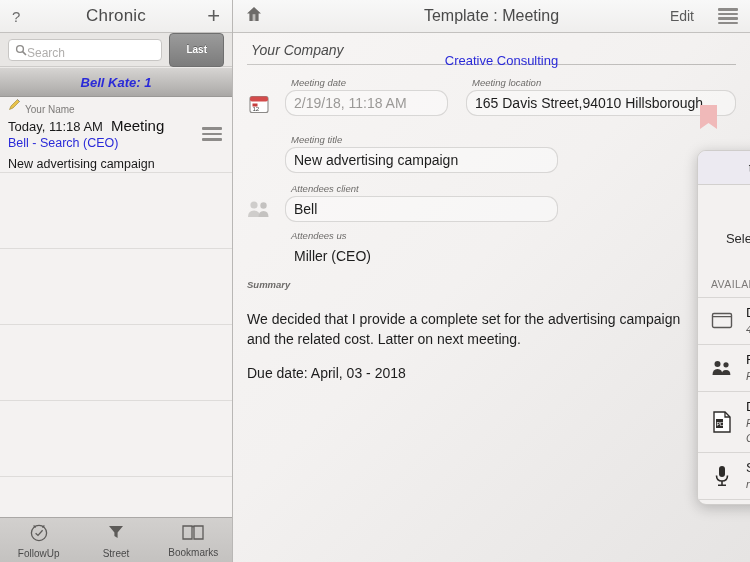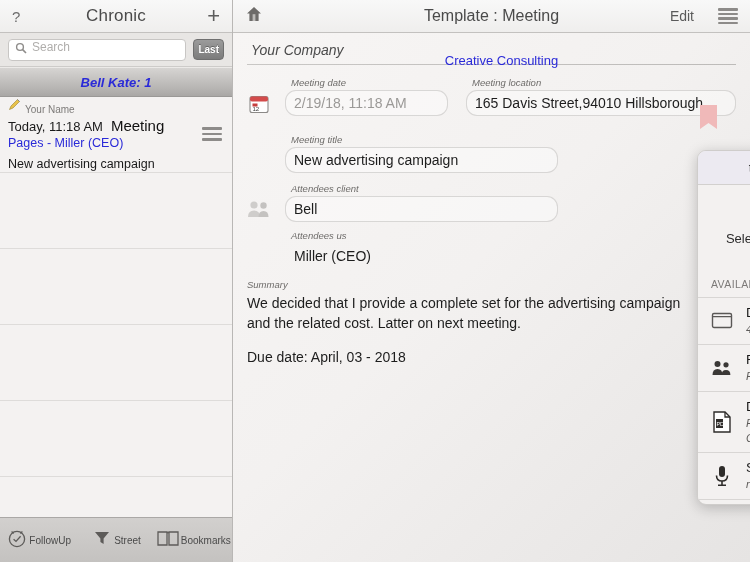--- a/index.html
+++ b/index.html
@@ -37,31 +37,31 @@
   .search-row {
     height: 34px; flex: 0 0 34px;
     background: #e8e6e4;
     display: flex; align-items: center; gap: 7px;
     padding: 0 8px;
     border-bottom: 1px solid #cdcbc9;
   }
   .search-box {
     flex: 1; height: 22px; background: #fff;
     border: 1px solid #c8c6c4; border-radius: 4px;
-    display: flex; align-items: flex-start; gap: 5px; padding: 0 6px;
+    display: flex; align-items: flex-end; padding: 0 6px;
   }
   .search-box svg { flex: 0 0 auto; }
   .search-input {
     border: 0; outline: 0; background: transparent;
     font-family: "Liberation Sans", sans-serif;
     font-size: 12px; color: #333; width: 100%;
   }
   .search-input::placeholder { color: #b0aeac; }
   .last-btn {
-    height: 21px; padding: 0 4px;
+    height: 34px; padding: 0 16px;
     background: linear-gradient(to bottom, #9b9b9b, #7c7c7c);
     border: 1px solid #6f6f6f; border-radius: 4px;
     color: #fff; font-size: 10px; font-weight: bold;
     display: flex; align-items: center;
     text-shadow: 0 -1px 0 rgba(0,0,0,.35);
   }
 
   .group-header {
     height: 30px; flex: 0 0 30px;
     background: linear-gradient(to bottom, #d6d4d2, #b8b6b4 70%, #a9a7a5);
@@ -93,21 +93,21 @@
   }
   .row-handle i { display: block; width: 20px; height: 2.5px; background: #8d8b89; border-radius: 1px; }
 
   .tabbar {
     height: 45px; flex: 0 0 45px;
     background: linear-gradient(to bottom, #d2d0ce, #c4c2c0);
     border-top: 1px solid #aaa8a6;
     display: flex; align-items: center;
   }
   .tab {
-    flex: 1; display: flex; flex-direction: row;
+    flex: 1; display: flex; flex-direction: column;
     align-items: center; justify-content: center; gap: 1px;
   }
   .tab-label { font-size: 10px; color: #4a4a4a; }
 
   
   #main {
     flex: 1; height: 562px; position: relative;
     background: linear-gradient(to bottom, #f5f3f2, #e9e7e6);
     display: flex; flex-direction: column;
   }
@@ -163,21 +163,21 @@
     padding: 4px 8px; font-size: 14px; color: #1d1d1d;
     min-height: 24px;
   }
   .field-value.placeholder { color: #9b9997; }
   .field-value.plain { background: transparent; border-color: transparent; }
   .f-date { width: 163px; }
   .f-loc { width: 270px; }
   .f-wide { width: 273px; }
 
   .summary-wrap { padding: 10px 0 0 14px; }
-  .summary-label { font-size: 9.5px; font-style: italic; color: #6e6c6a; margin-bottom: 3px; }
+  .summary-label { font-size: 9.5px; font-style: italic; color: #6e6c6a; margin-bottom: 19px; font-weight: bold; }
   .summary-body { font-size: 14px; color: #1d1d1d; line-height: 1.45; width: 440px; }
   .summary-due { margin-top: 13px; }
 
   
   #popover {
     position: absolute; left: 464px; top: 150px;
     width: 284px; height: 355px;
     background: #f3f1f0;
     border-radius: 9px;
     border: 1px solid #cfcdcb;
@@ -249,21 +249,21 @@
                 <path d="M1.5 11.5 L3 8 L9.5 1.5 L11.5 3.5 L5 10 Z" fill="#e8c24a" stroke="#9a8330" stroke-width=".6"></path>
                 <path d="M9.5 1.5 L11.5 3.5" stroke="#888" stroke-width="1"></path>
               </svg>
           </span>
           <span class="row-meta-text">Your Name</span>
         </div>
         <div class="row-line2">
           <span class="row-time">Today, 11:18 AM</span>
           <span class="row-kind">Meeting</span>
         </div>
-        <div class="row-people">Pages - Miller (CEO)</div>
+        <div class="row-people">Bell - Search (CEO)</div>
         <div class="row-desc">New advertising campaign</div>
         <div class="row-handle">
             <i></i>
             <i></i>
             <i></i>
           </div>
       </div>
       <div class="list-row"></div>
       <div class="list-row"></div>
       <div class="list-row"></div>

